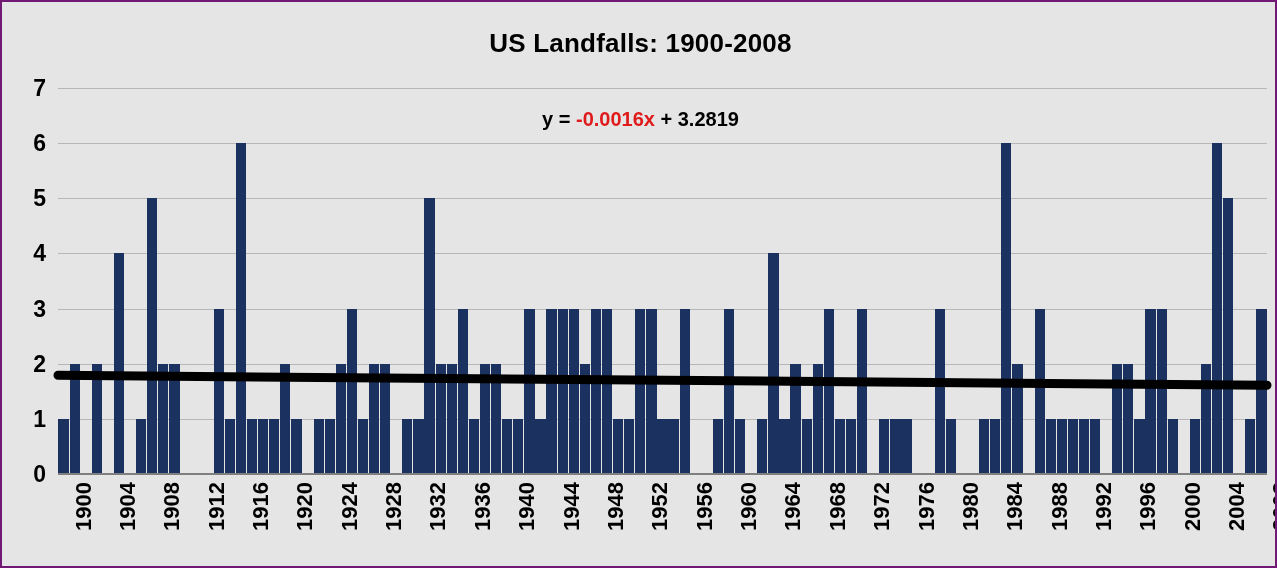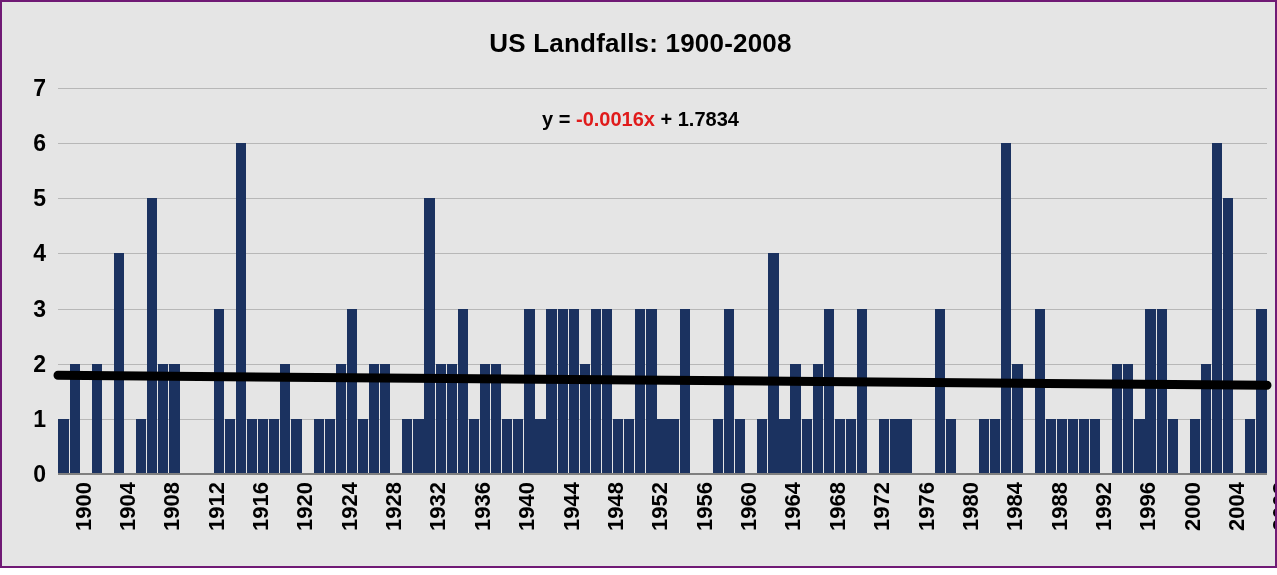--- a/index.html
+++ b/index.html
@@ -120,21 +120,21 @@
   }
 </style>
 </head>
 <body>
 
 <div id="chart-root">
 
   <div id="chart-title">US Landfalls: 1900-2008</div>
 
   <div id="equation">
-    <span>y = </span><span class="slope">-0.0016x</span><span> + 1.7834</span>
+    <span>y = </span><span class="slope">-0.0016x</span><span> + 3.2819</span>
   </div>
 
   <div id="plot-area">
     <div id="gridlines">
         <div class="gridline" style="top: 330.857px;"></div>
         <div class="gridline" style="top: 275.714px;"></div>
         <div class="gridline" style="top: 220.571px;"></div>
         <div class="gridline" style="top: 165.429px;"></div>
         <div class="gridline" style="top: 110.286px;"></div>
         <div class="gridline" style="top: 55.1429px;"></div>

